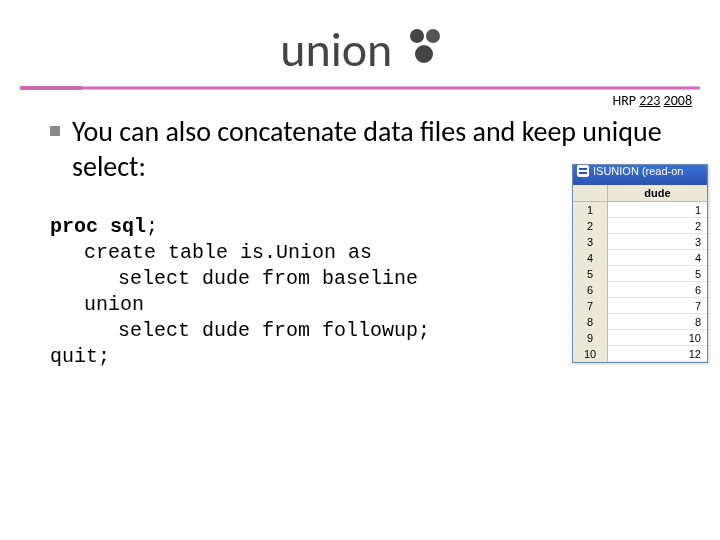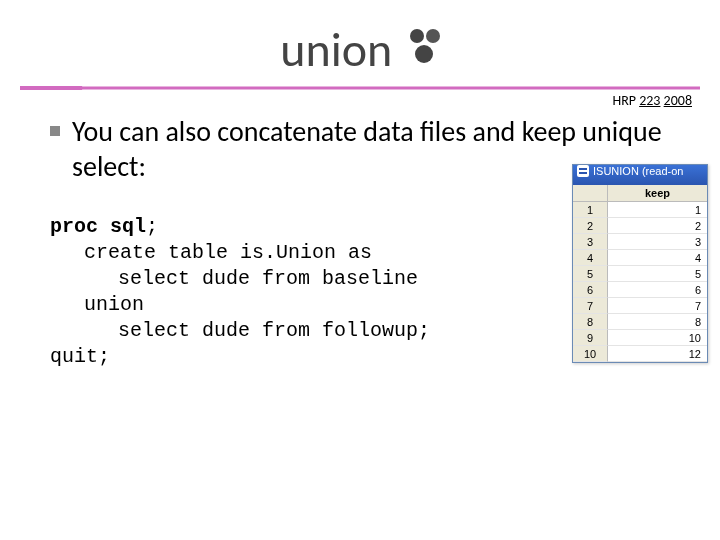--- a/index.html
+++ b/index.html
@@ -211,21 +211,21 @@
   </div>
 
   <div class="tablewin">
     <div class="tw-titlebar">
       <span class="tw-icon"></span>
       <span>ISUNION (read-on</span>
     </div>
     <div class="tw-grid">
       <div class="tw-head">
         <div class="c0"></div>
-        <div class="c1">keep</div>
+        <div class="c1">dude</div>
       </div>
       <div class="tw-row">
           <div class="rn">1</div>
           <div class="rv">1</div>
         </div>
       <div class="tw-row">
           <div class="rn">2</div>
           <div class="rv">2</div>
         </div>
       <div class="tw-row">

